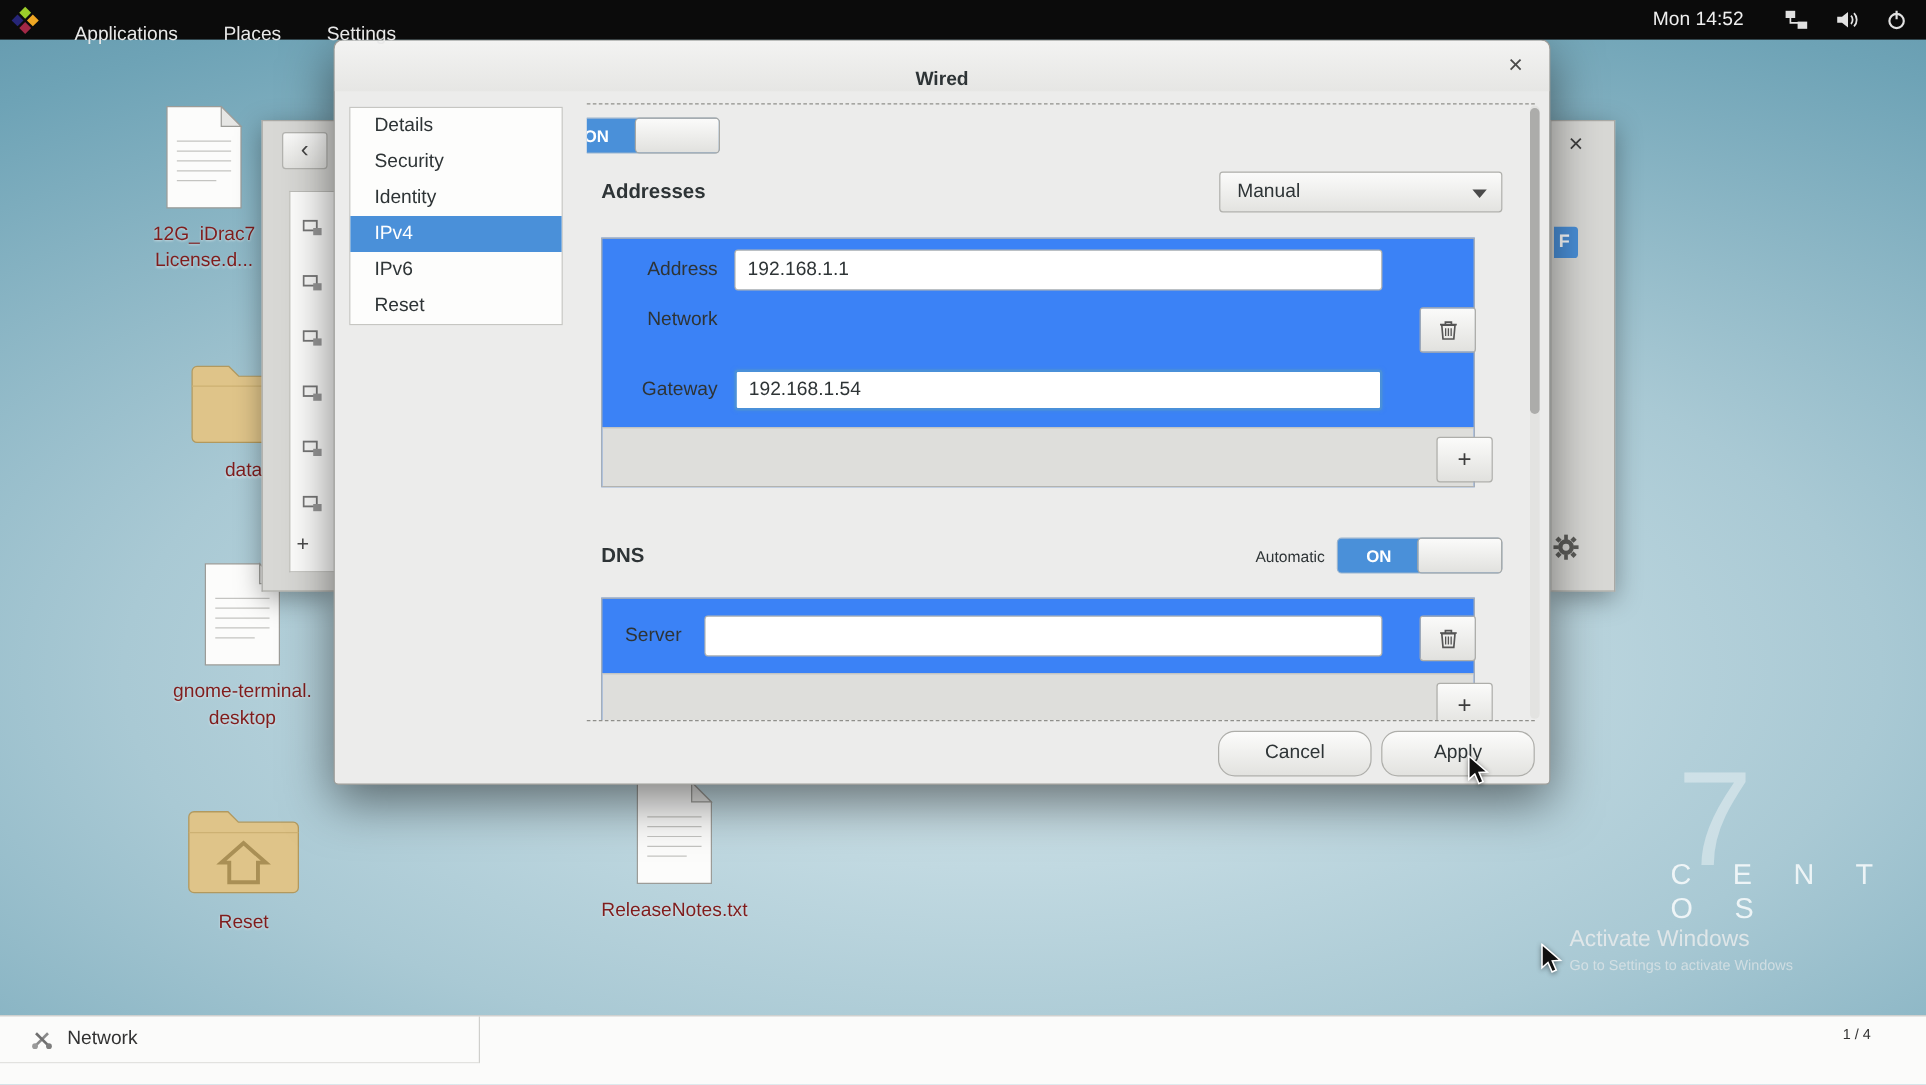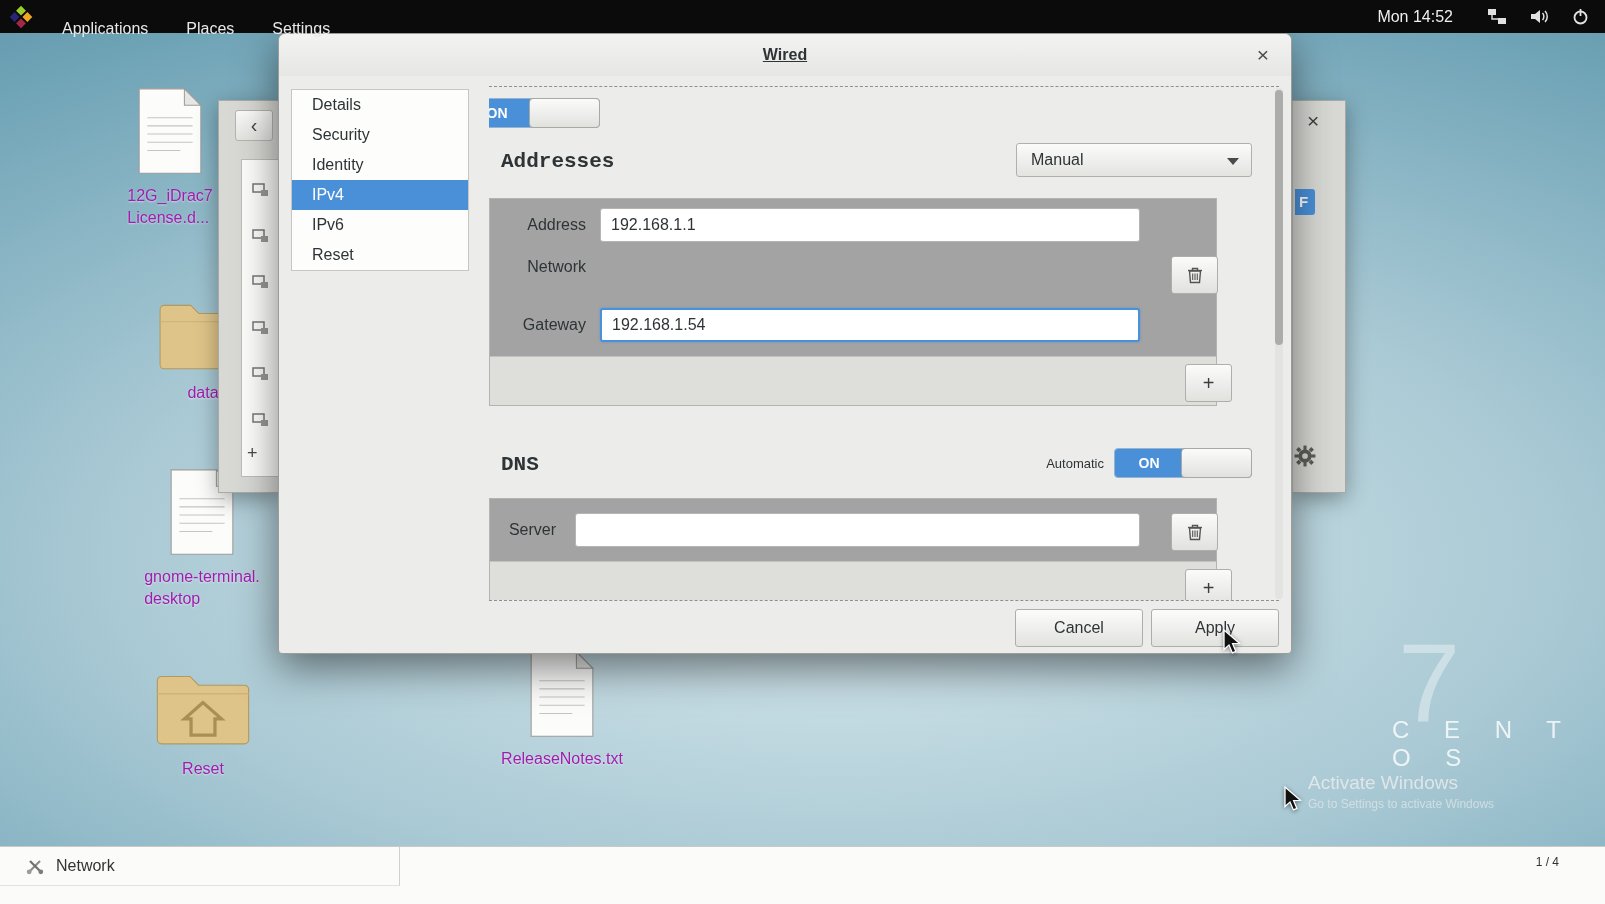--- a/index.html
+++ b/index.html
@@ -13,67 +13,67 @@
   
   .topbar{position:absolute;left:0;top:0;width:1605px;height:33px;background:#0b0b0b;display:flex;align-items:center;justify-content:space-between;z-index:50;}
   .tb-left{display:flex;align-items:center;gap:26px;padding-left:12px;}
   .tb-menu{color:#e8e8e8;font-size:16px;padding:0 6px;cursor:default;margin-top:24px;}
   .tb-right{display:flex;align-items:center;gap:22px;padding-right:16px;}
   .tb-clock{color:#efefef;font-size:16px;margin-right:12px;}
   .tb-icon{display:inline-flex;align-items:center;}
   .distro{display:inline-flex;transform:rotate(0deg);}
   
   .dicon{position:absolute;width:150px;display:flex;flex-direction:column;align-items:center;z-index:1;}
-  .dlabel{margin-top:8px;font-size:16px;color:#a21caf;line-height:22px;text-shadow:0 1px 2px rgba(255,255,255,.55);}
+  .dlabel{margin-top:8px;text-align:center;font-size:16px;color:#7f1d1d;line-height:22px;text-shadow:0 1px 2px rgba(255,255,255,.55);}
   .dlabel span{display:block;}
   
   .logo7{position:absolute;left:1398px;top:618px;font-size:112px;font-weight:400;color:rgba(255,255,255,.38);z-index:1;}
   .logobrand{position:absolute;left:1392px;top:716px;font-size:24px;letter-spacing:14px;color:rgba(255,255,255,.8);z-index:1;}
   .wm{position:absolute;left:1308px;top:772px;z-index:1;color:rgba(238,238,238,.78);}
   .wm .l1{font-size:19px;}
   .wm .l2{font-size:12px;color:rgba(238,238,238,.62);margin-top:3px;}
   
   .frag{position:absolute;background:#d8d8d5;border:1px solid #a9a9a5;box-shadow:0 6px 22px rgba(0,0,0,.35);z-index:5;}
   .frag-left{left:218px;top:100px;width:61px;height:393px;border-right:none;}
   .frag-left .inner{position:absolute;left:22px;top:58px;width:39px;height:318px;background:#fdfdfc;border:1px solid #bdbdb9;border-right:none;}
   .backbtn{position:absolute;left:16px;top:9px;width:38px;height:31px;border:1px solid #b4b4b0;border-radius:3px;background:linear-gradient(#fbfbfa,#e3e3e0);font-size:20px;color:#454545;display:flex;align-items:center;justify-content:center;}
   .mini-ic{position:absolute;left:10px;width:17px;height:15px;}
   .frag-plus{position:absolute;left:28px;bottom:28px;font-size:18px;color:#4a4a4a;}
   .frag-right{left:1292px;top:100px;width:54px;height:393px;border-left:1px solid #bdbdb9;}
   .frag-x{position:absolute;left:14px;top:8px;font-size:21px;color:#3f3f3f;}
   .frag-f{position:absolute;left:2px;top:88px;font-size:15px;font-weight:bold;color:#fff;background:#4a90d9;padding:4px 7px 5px 4px;border-radius:0 3px 3px 0;}
   .frag-gear{position:absolute;left:1px;top:344px;}
   
   .dialog{position:absolute;left:278px;top:33px;width:1014px;height:621px;background:#ececeb;border:1px solid #9c9c98;border-radius:7px 7px 4px 4px;box-shadow:0 14px 42px rgba(0,0,0,.5);z-index:20;}
-  .titlebar{position:absolute;left:0;top:0;width:100%;height:42px;display:flex;align-items:center;justify-content:center;border-radius:7px 7px 0 0;background:linear-gradient(#f3f3f2,#e6e6e4);text-decoration:underline;}
+  .titlebar{position:absolute;left:0;top:0;width:100%;height:42px;display:flex;align-items:flex-end;justify-content:center;border-radius:7px 7px 0 0;background:linear-gradient(#f3f3f2,#e6e6e4);}
   .title{font-size:16px;font-weight:bold;color:#2e3436;}
   .close-x{position:absolute;right:14px;top:7px;width:28px;height:28px;display:flex;align-items:center;justify-content:center;font-size:21px;color:#4a4a4a;cursor:default;}
   .sidebar{position:absolute;left:12px;top:55px;width:178px;background:#fdfdfc;border:1px solid #c6c6c2;}
   .side-item{height:30px;line-height:30px;padding-left:20px;font-size:16px;color:#2e3436;}
   .side-item.sel{background:#4a90d9;color:#ffffff;}
   .content{position:absolute;left:210px;top:52px;width:790px;height:515px;border-top:1px dashed #8f8f8b;border-bottom:1px dashed #8f8f8b;overflow:hidden;}
-  .sec-label{font-weight:bold;font-size:21px;color:#2e3436;font-family:Liberation Mono, monospace;}
+  .sec-label{font-weight:bold;font-size:17px;color:#2e3436;}
   .row-abs{position:absolute;}
   
   .toggle{width:138px;height:30px;border:1px solid #98b3cf;border-radius:4px;background:#4a90d9;position:relative;display:flex;align-items:center;}
   .toggle .on{width:50%;text-align:center;color:#fff;font-weight:bold;font-size:14px;}
   .toggle .knob{position:absolute;right:-1px;top:-1px;width:52%;height:30px;border:1px solid #a8a8a4;border-radius:4px;background:linear-gradient(#fbfbfa,#e1e1de);}
   
   .dropdown{position:absolute;width:236px;height:34px;border:1px solid #b0b0ac;border-radius:3px;background:linear-gradient(#fbfbfa,#e3e3e0);display:flex;align-items:center;font-size:16px;padding-left:14px;color:#2e3436;}
   .dropdown .caret{position:absolute;right:12px;top:14px;width:0;height:0;border-left:6px solid transparent;border-right:6px solid transparent;border-top:7px solid #4a4a4a;}
   
-  .groupbox{position:absolute;left:0;width:728px;border:1px solid #b3b3af;background:#a3a3a3;}
+  .groupbox{position:absolute;left:12px;width:728px;border:1px solid #b3b3af;background:#3b82f6;}
   .fieldrow{position:absolute;display:flex;align-items:center;}
   .flabel{font-size:16px;color:#2e3436;text-align:right;}
   .tinput{height:34px;border:1px solid #b5b5b1;border-radius:3px;background:#ffffff;font-size:16px;color:#2e3436;padding:0 10px;font-family:"Liberation Sans",sans-serif;}
   .tinput.focused{border:2px solid #4a90d9;box-shadow:0 0 3px rgba(74,144,217,.6);}
   .sqbtn{position:absolute;width:47px;height:38px;border:1px solid #aeaeaa;border-radius:3px;background:linear-gradient(#fbfbfa,#e1e1de);display:flex;align-items:center;justify-content:center;font-size:20px;color:#3d3d3d;}
   .strip{position:absolute;left:0;right:0;bottom:0;background:#dededb;border-top:1px solid #c2c2be;}
   
-  .fbtn{position:absolute;top:575px;width:128px;height:38px;border:1px solid #aeaeaa;border-radius:3px;background:linear-gradient(#fcfcfb,#e2e2df);font-size:16px;color:#2e3436;display:flex;align-items:center;justify-content:center;}
+  .fbtn{position:absolute;top:575px;width:128px;height:38px;border:1px solid #aeaeaa;border-radius:14px;background:linear-gradient(#fcfcfb,#e2e2df);font-size:16px;color:#2e3436;display:flex;align-items:center;justify-content:center;}
   
   .sbar{position:absolute;right:8px;top:54px;width:8px;height:511px;background:#e3e3e1;border-radius:4px;}
   .sthumb{position:absolute;left:0;top:2px;width:8px;height:255px;background:#acacaa;border-radius:4px;}
   
   .taskbar{position:absolute;left:0;bottom:0;width:1605px;height:58px;background:#fbfbfa;border-top:1px solid #c9c9c6;z-index:40;display:flex;align-items:flex-start;}
   .tb-cell{height:39px;display:flex;align-items:center;}
   .tb-app{width:400px;border-right:1px solid #cfcfcc;border-bottom:1px solid #e2e2df;padding-left:24px;gap:10px;}
   .tb-app span{font-size:16px;color:#333;}
   .tb-pager{position:absolute;right:46px;top:8px;font-size:12px;color:#333;}
   .cursor{position:absolute;z-index:99;filter:drop-shadow(0 1px 2px rgba(0,0,0,.45));}

